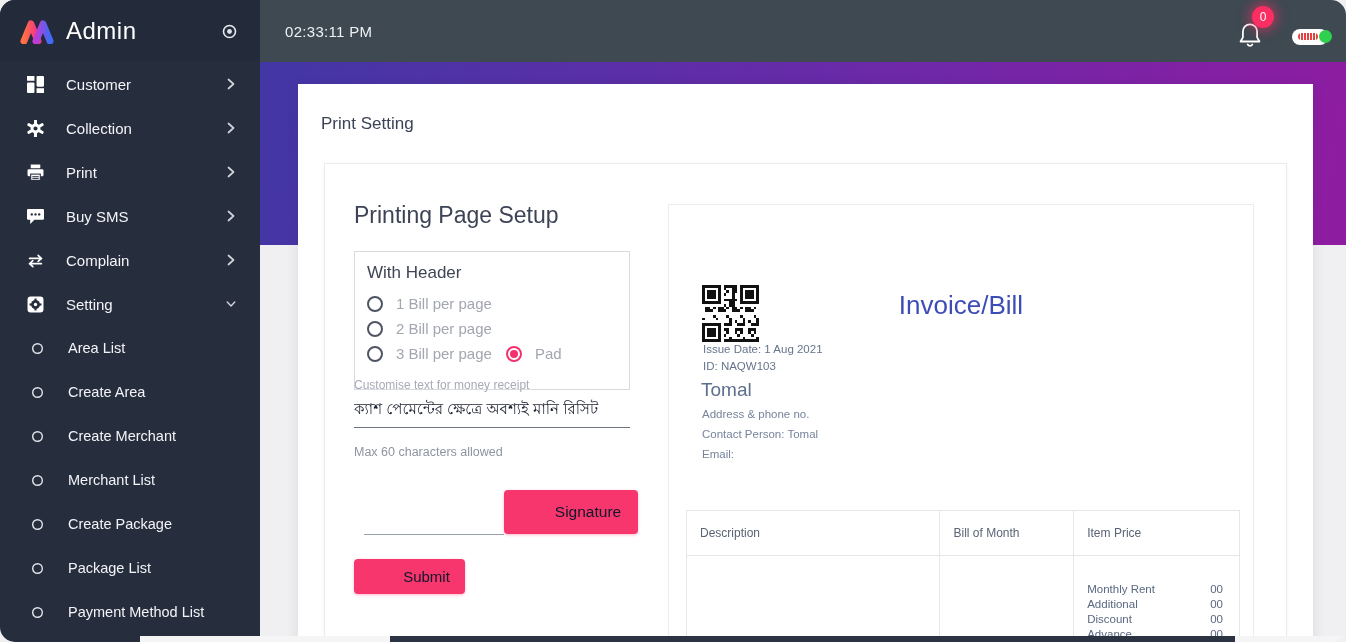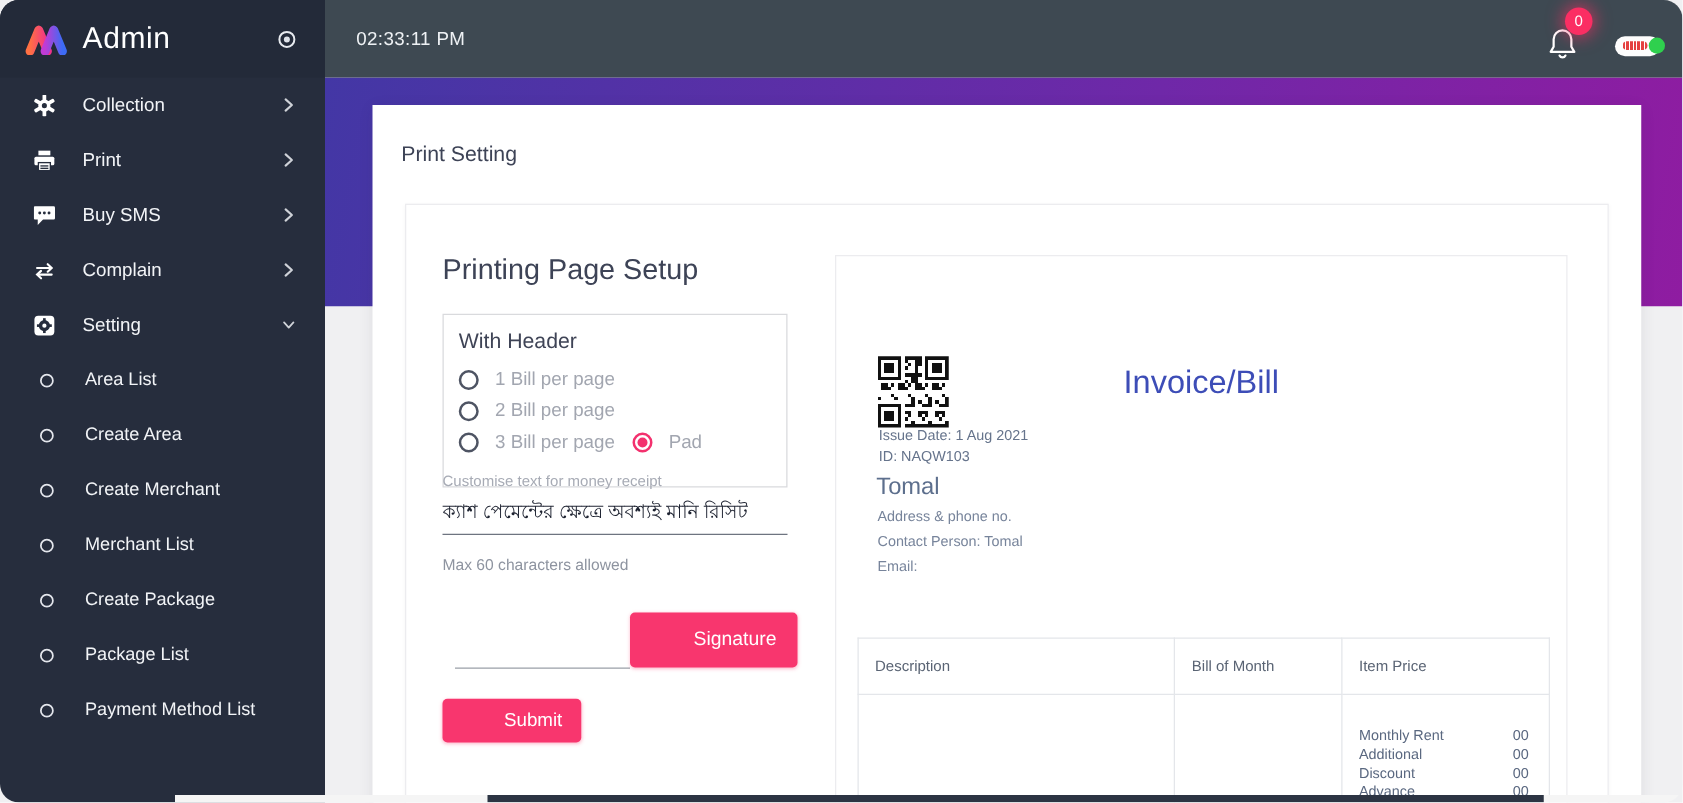--- a/index.html
+++ b/index.html
@@ -48,21 +48,21 @@
   .radio-row { display:flex; align-items:center; height:25px; cursor:pointer; }
   .radio { width:16px; height:16px; border:2px solid #4e5463; border-radius:50%; flex:none; }
   .radio.pink { border-color:#f3316e; position:relative; margin-left:14px; }
   .radio.pink::after { content:""; position:absolute; left:2px; top:2px; width:8px; height:8px; border-radius:50%; background:#f3316e; }
   .radio-label { color:#a2a6b0; font-size:15px; margin-left:13px; }
   .hint { position:absolute; left:29px; top:214px; font-size:12px; color:#a7abb5; }
   .receipt-input { position:absolute; left:29px; top:228px; width:276px; height:36px; border:none; border-bottom:1px solid #6e7480;
                    font-size:15px; color:#1d2230; background:transparent; outline:none; font-family:"Liberation Sans","DejaVu Sans",sans-serif; }
   .max-chars { position:absolute; left:29px; top:281px; font-size:12.5px; color:#8e94a0; }
   .sig-line { position:absolute; left:39px; top:370px; width:140px; border-bottom:1px solid #9aa0a8; }
-  .btn { background:#f8366e; color:#ffffff; border:none; border-radius:4px; cursor:pointer;
+  .btn { background:#f8366e; color:#0f172a; border:none; border-radius:4px; cursor:pointer;
          font-family:"Liberation Sans",sans-serif; box-shadow:0 1px 3px rgba(248,54,110,.35);padding-left:34px; }
   .sig-btn { position:absolute; left:179px; top:326px; width:134px; height:44px; font-size:15.5px; }
   .submit-btn { position:absolute; left:29px; top:395px; width:111px; height:35px; font-size:15px; }
 
   
   .invoice { position:absolute; left:343px; top:40px; width:586px; height:560px; background:#fff; border:1px solid #ececef; }
   .inv-title { position:absolute; left:0; top:38px; width:100%; text-align:center; font-size:26px; color:#3d4db7;margin-top:47px; }
   .qr { position:absolute; left:33px; top:80px; width:57px; height:57px; }
   .inv-issue { position:absolute; left:34px; top:138px; font-size:11.5px; color:#66748c; }
   .inv-id { position:absolute; left:34px; top:155px; font-size:11.5px; color:#66748c; }
@@ -109,20 +109,36 @@
       </span>
       <span class="brand-name">Admin</span>
       <span style="display:flex;cursor:pointer;">
         <svg width="17" height="17" viewBox="0 0 17 17">
           <circle cx="8.5" cy="8.5" r="6" fill="none" stroke="#e7eaef" stroke-width="1.6"></circle>
           <circle cx="8.5" cy="8.5" r="2.4" fill="#dfe3ea"></circle>
         </svg>
       </span>
     </div>
 
+    <div class="side-item">
+      <span class="s-icon">
+        <svg width="17" height="17" viewBox="0 0 16 16" fill="#fff">
+          <rect x="0" y="0" width="7" height="4.5"></rect>
+            <rect x="0" y="6" width="7" height="10" rx="1"></rect>
+          <rect x="9" y="0" width="7" height="10" rx="1"></rect>
+            <rect x="9" y="11.5" width="7" height="4.5"></rect>
+        </svg>
+      </span>
+      <span class="s-label">Customer</span>
+      <span class="chev">
+        <svg width="8" height="12" viewBox="0 0 8 12">
+            <polyline points="1.5,1.5 6.5,6 1.5,10.5" fill="none" stroke="#cfd2d8" stroke-width="1.7" stroke-linecap="round" stroke-linejoin="round"></polyline>
+          </svg>
+      </span>
+    </div>
 
     <div class="side-item">
       <span class="s-icon">
         <svg width="17" height="17" viewBox="0 0 16 16">
           <g fill="#fff">
             <rect x="6.6" y="-0.5" width="2.8" height="5" rx="1" transform="rotate(0,8,8)"></rect>
             <rect x="6.6" y="-0.5" width="2.8" height="5" rx="1" transform="rotate(60,8,8)"></rect>
             <rect x="6.6" y="-0.5" width="2.8" height="5" rx="1" transform="rotate(120,8,8)"></rect>
             <rect x="6.6" y="-0.5" width="2.8" height="5" rx="1" transform="rotate(180,8,8)"></rect>
             <rect x="6.6" y="-0.5" width="2.8" height="5" rx="1" transform="rotate(240,8,8)"></rect>

